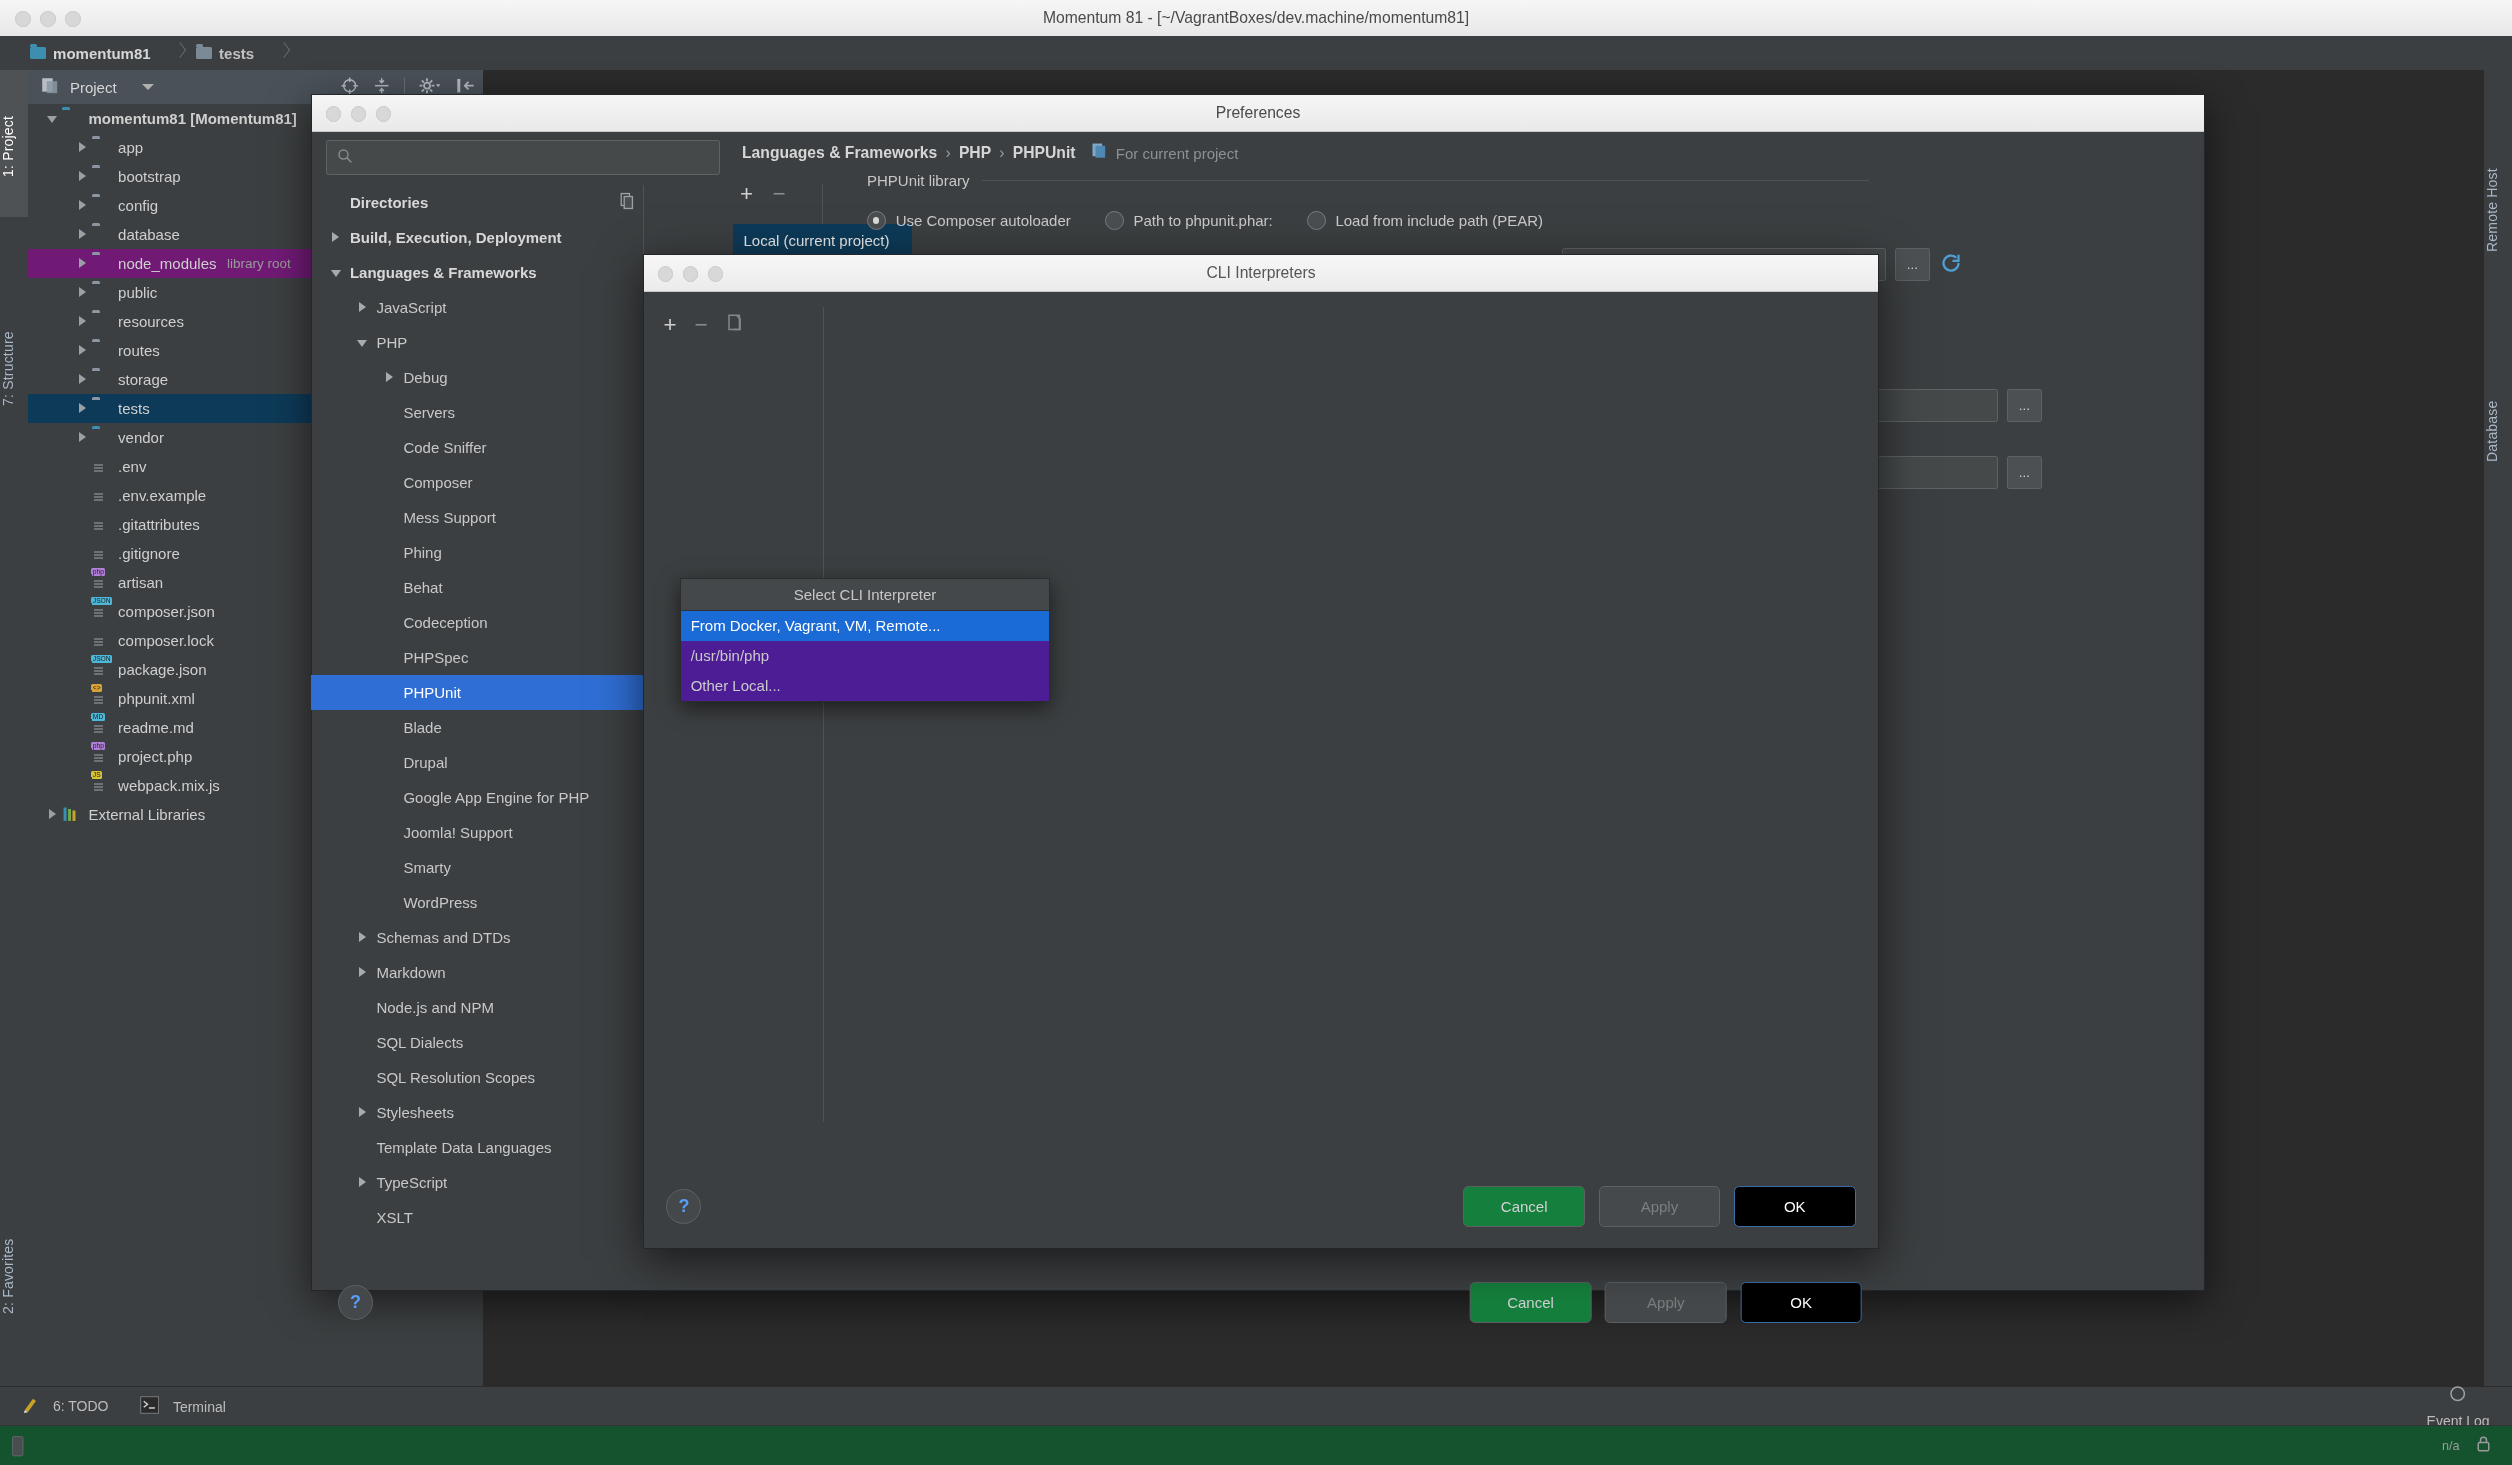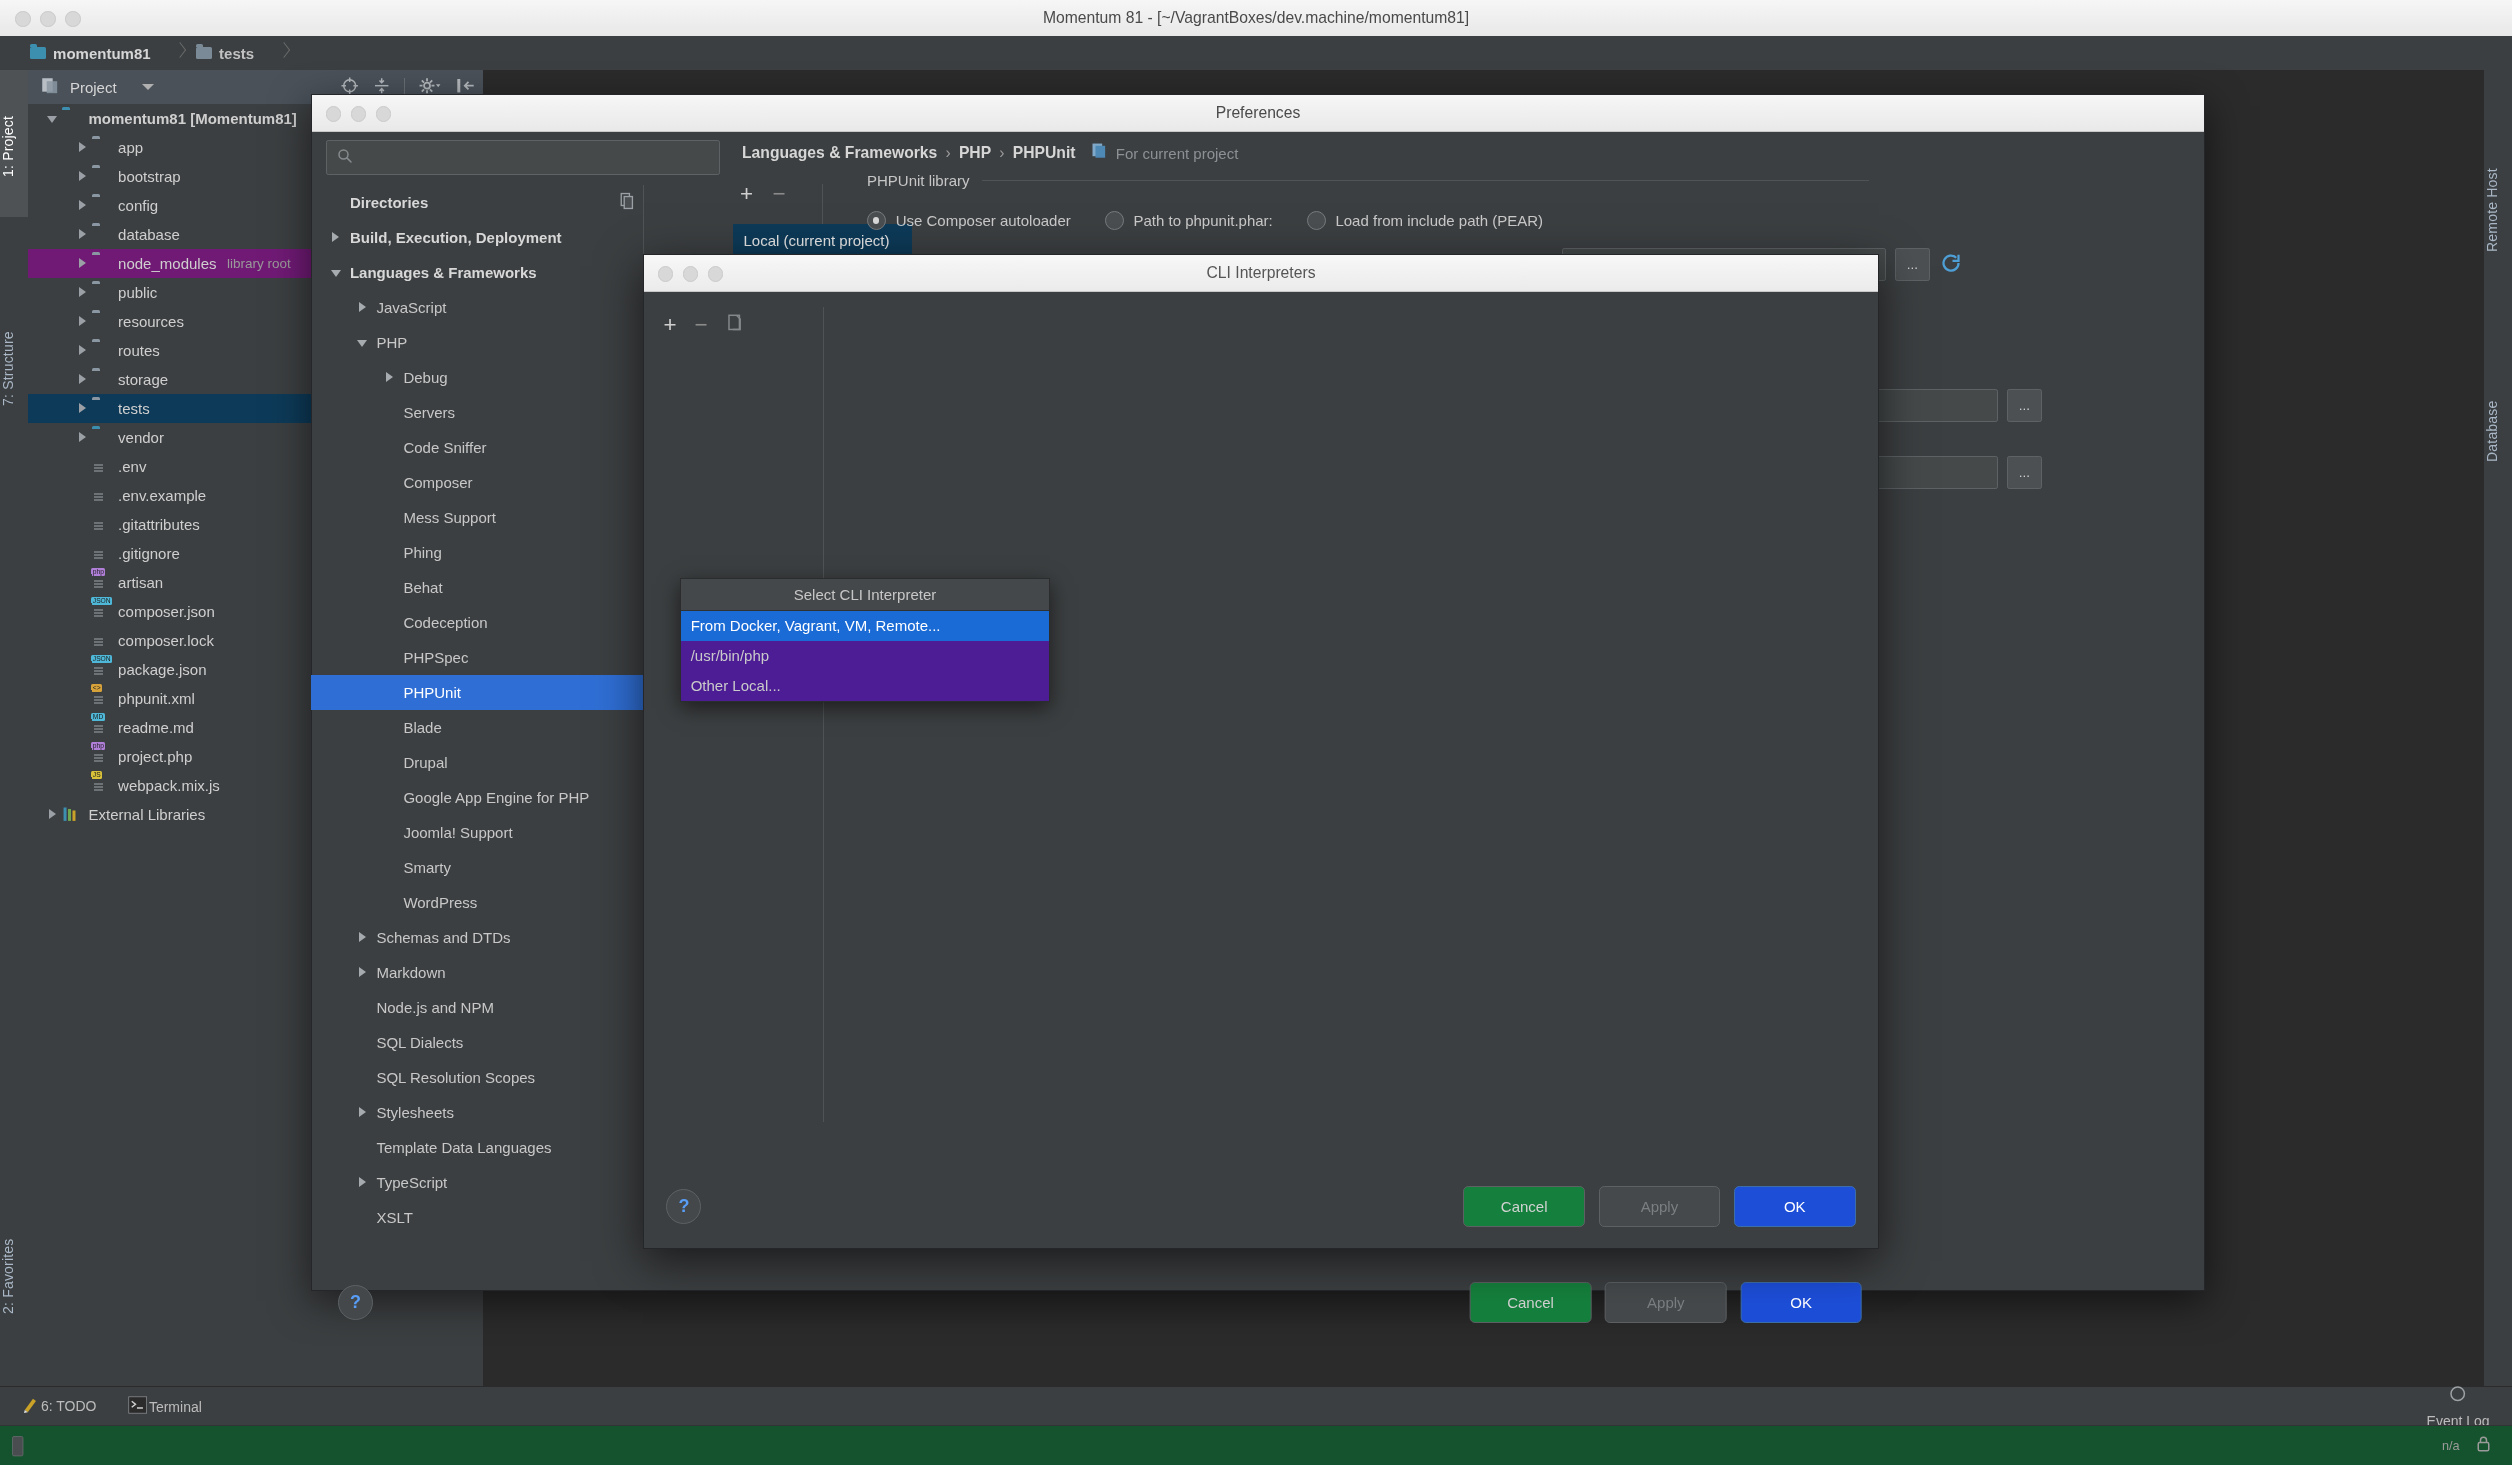--- a/index.html
+++ b/index.html
@@ -76,21 +76,21 @@
      padding:0 1.5px;border-radius:1.5px;color:#1d1d1d;font-family:"Liberation Sans",sans-serif;}
   .row.sel{background:#0d3a58;}
   .row.lib{background:#701a75;}
   .libtag{color:#9a9a9a;font-size:13.5px;margin-left:10.5px;}
   .bold{font-weight:bold;}
   
   #editor{left:483px;top:70px;right:28px;height:1320px;background:#2b2b2b;}
   
   #bottom-strip{left:0;bottom:39px;width:2512px;height:39px;background:#3c3f41;
      border-top:0.7px solid #2b2b2b;display:flex;align-items:center;}
-  .btab{display:flex;align-items:center;gap:2px;margin-left:21px;font-size:14px;color:#bcbcbc;}
+  .btab{display:flex;align-items:center;gap:14px;margin-left:21px;font-size:14px;color:#bcbcbc;}
   #event-log{position:absolute;right:22.4px;display:flex;align-items:center;gap:7.5px;
      font-size:14px;color:#bcbcbc;flex-direction:column;}
   #statusbar{left:0;bottom:0;width:2512px;height:39px;background:#14532d;
      border-top:0.7px solid #313335;}
   #statusbar .sright{position:absolute;right:21px;top:0;height:39px;display:flex;
      align-items:center;gap:16.4px;font-size:12.7px;color:#9a9a9a;}
   
   #prefs{left:311px;top:94px;width:1892px;height:1195px;background:#3c3f41;
      border:0.7px solid #24262a;box-shadow:0 10.5px 37px rgba(0,0,0,.55);}
   #prefs-bar{left:0;top:0;width:1892px;height:36px;
@@ -138,21 +138,21 @@
   .tfield{height:31px;background:#45494a;border:0.7px solid #5e6265;border-radius:2.2px;}
   .smbtn{width:33px;height:31px;background:#4c5052;border:0.7px solid #5e6265;
      border-radius:2.2px;color:#cfcfcf;font-size:13.5px;display:flex;align-items:center;
      justify-content:center;}
   
   .footer{position:absolute;display:flex;align-items:center;gap:13.5px;}
   .btn{height:39px;min-width:87px;padding:0 16.4px;border-radius:5.2px;font-size:15px;
      display:flex;align-items:center;justify-content:center;
      background:#15803d;border:0.7px solid #5d6163;color:#d2d2d2;}
   .btn.dis{color:#7b7f81;background:#46494b;}
-  .btn.pri{background:#1d4ed8;border-color:#3d6ea8;color:#ffffff;}
+  .btn.pri{background:#000000;border-color:#3d6ea8;color:#ffffff;}
   .helpq{width:33px;height:33px;border-radius:50%;border:0.7px solid #5d6163;
      background:#45484a;color:#589df6;font-size:18px;font-weight:bold;
      display:flex;align-items:center;justify-content:center;}
   
   #cli{left:643px;top:254px;width:1234px;height:993px;background:#3c3f41;
      border:0.7px solid #24262a;box-shadow:0 12px 42px rgba(0,0,0,.6);}
   #cli-bar{left:0;top:0;width:1234px;height:36px;
      background:linear-gradient(#f7f7f7,#ebebeb);border-bottom:0.7px solid #c8c8c8;}
   #cli-bar .title{position:absolute;left:0;top:0;width:1234px;height:36px;
      line-height:36px;text-align:center;color:#555;font-size:15.7px;}

